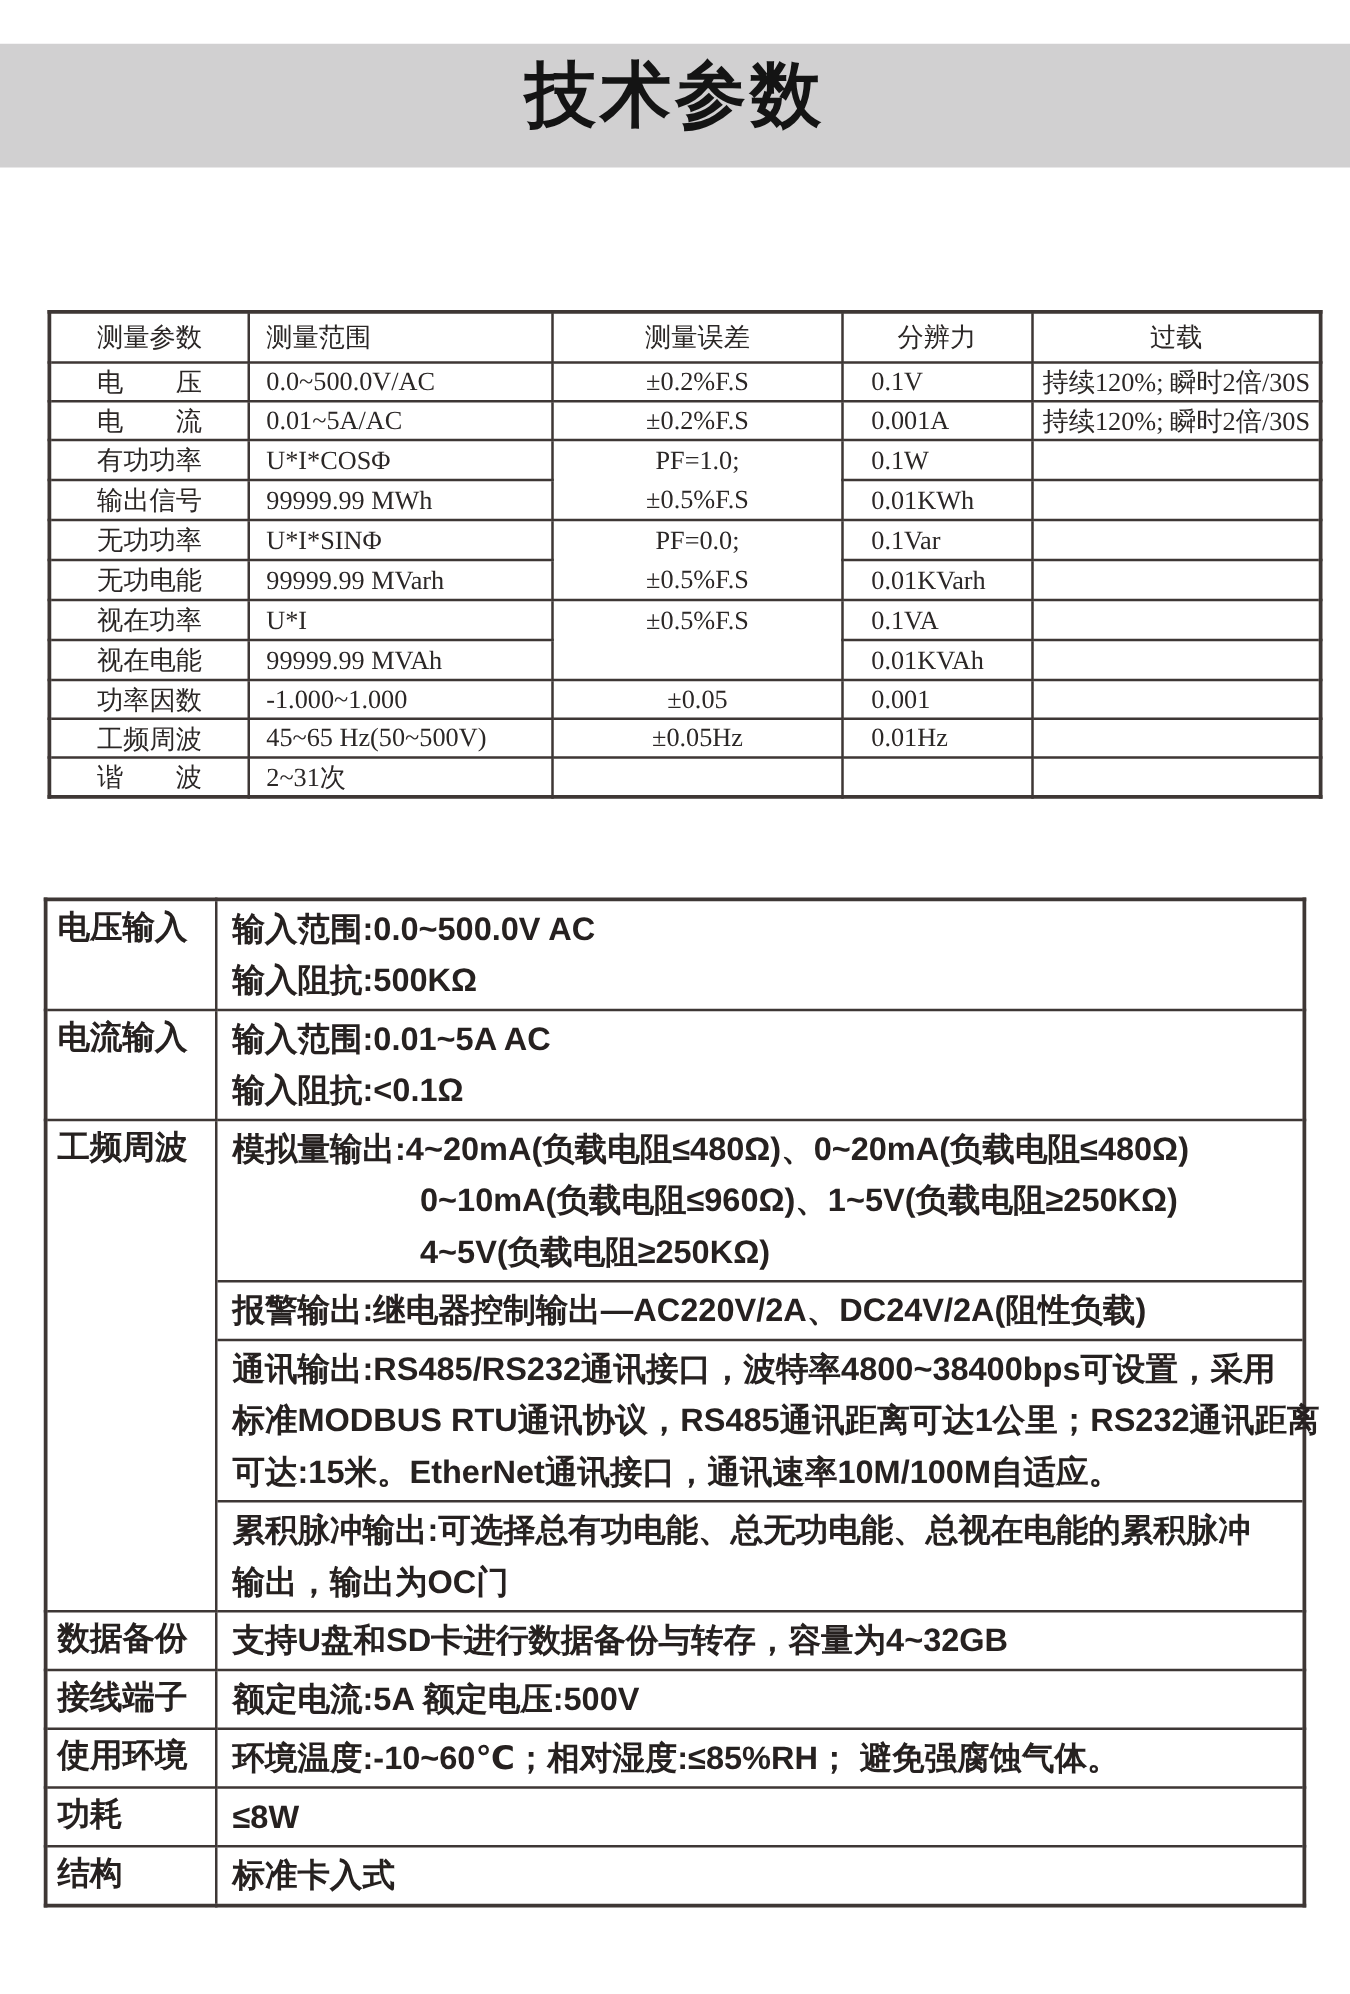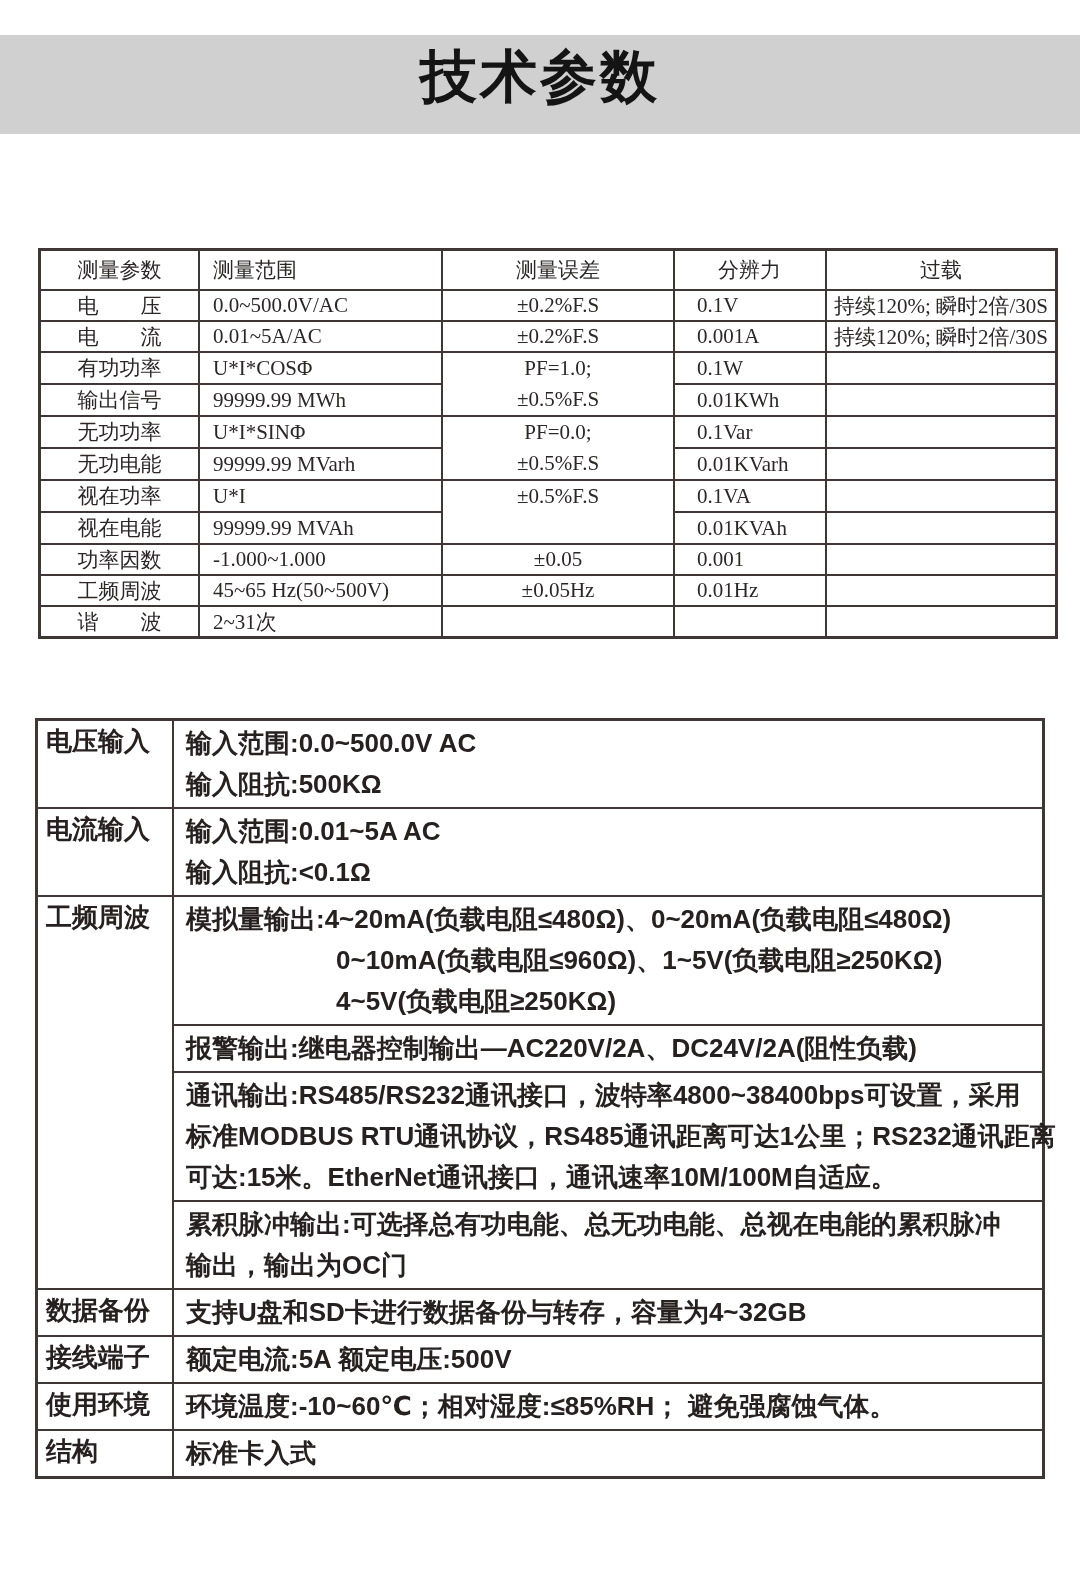--- a/index.html
+++ b/index.html
@@ -207,20 +207,28 @@
       </tr>
       <tr>
         <td class="label">使用环境</td>
         <td class="content">
           <div class="block">
             <div class="line">环境温度:-10~60℃；相对湿度:≤85%RH； 避免强腐蚀气体。</div>
           </div>
         </td>
       </tr>
       <tr>
+        <td class="label">功耗</td>
+        <td class="content">
+          <div class="block">
+            <div class="line">≤8W</div>
+          </div>
+        </td>
+      </tr>
+      <tr>
         <td class="label">结构</td>
         <td class="content">
           <div class="block">
             <div class="line">标准卡入式</div>
           </div>
         </td>
       </tr>
     </tbody>
 </table>
 

